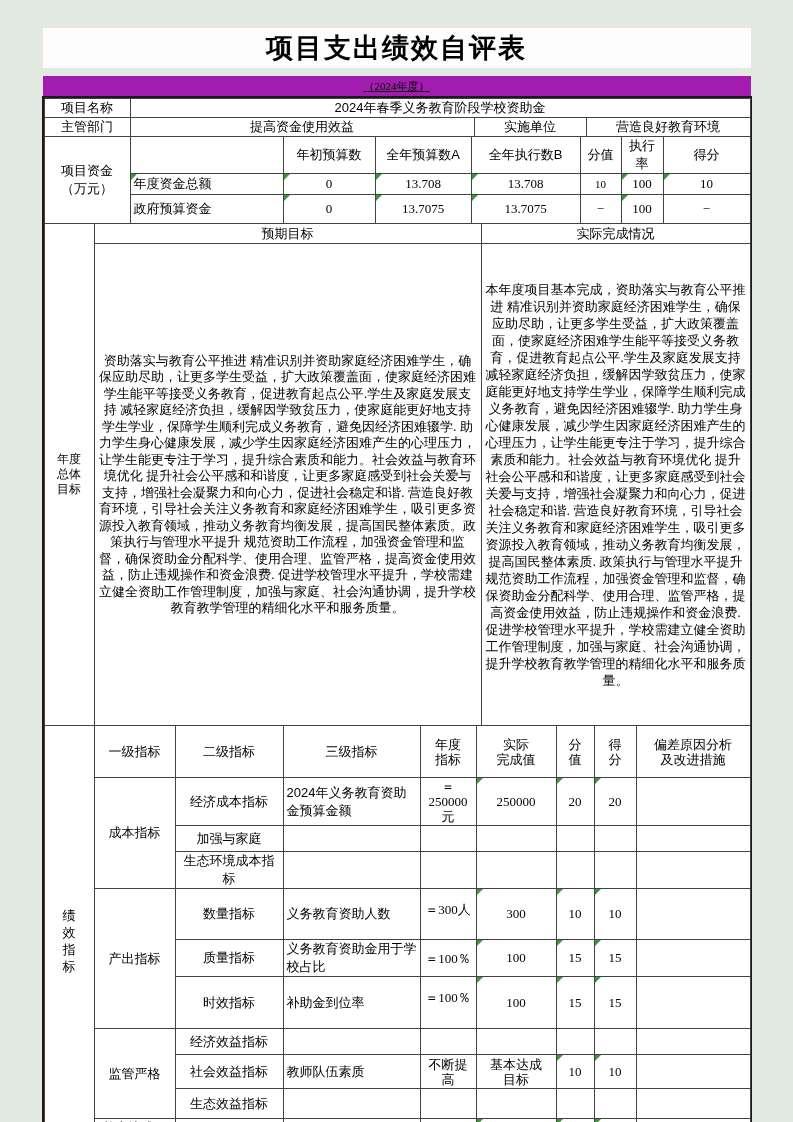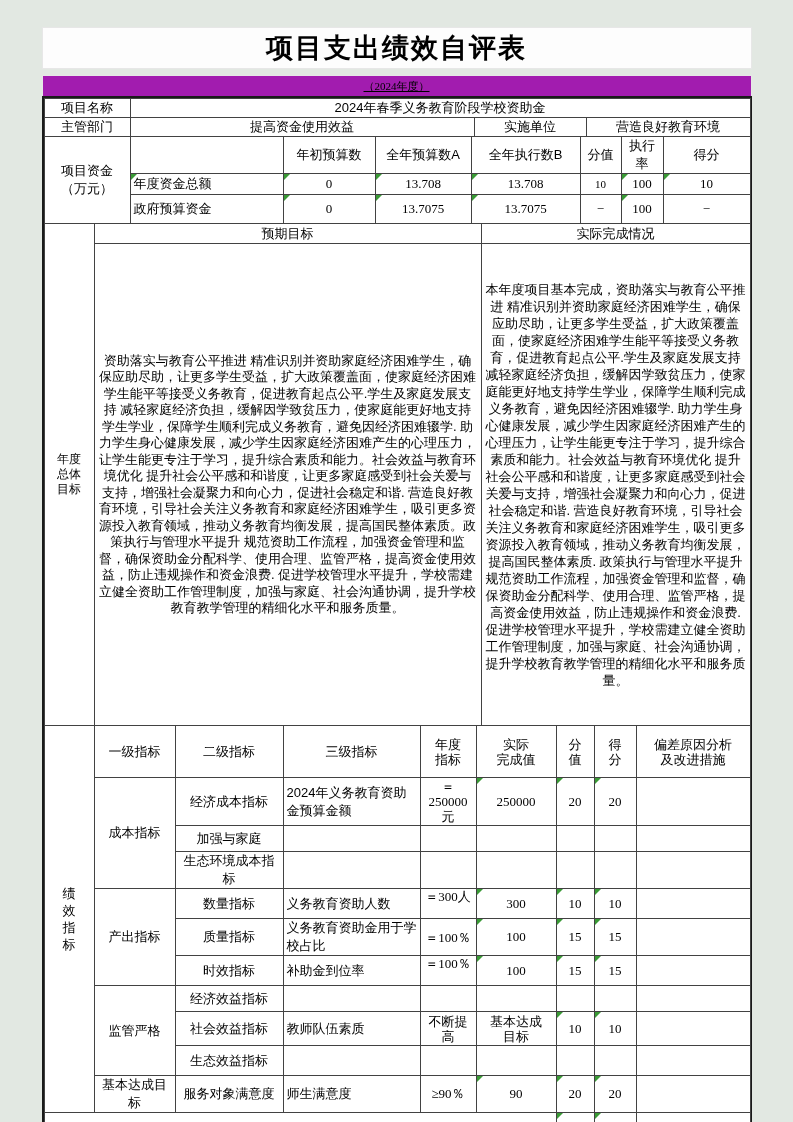--- a/index.html
+++ b/index.html
@@ -42,21 +42,21 @@
     position:relative;
   }
   td.left{text-align:left;}
   .pre{white-space:pre-line;}
   .num{font-family:"Liberation Serif", serif;}
   .small{font-size:11px;}
   .goaltext{
     font-size:13px;line-height:16.5px;text-align:center;
     padding:2px 4px;
   }
-  .clip{overflow:hidden;margin:0 auto;line-height:15px;}
+  .clip{overflow:hidden;margin:13px auto;line-height:15px;}
   .tg::before{
     content:"";position:absolute;top:0;left:0;
     border-top:6px solid #3a9a36;border-right:6px solid transparent;
     width:0;height:0;
   }
   .vlabel{line-height:17px;}
   .hdr2{line-height:15px;}
 </style>
 </head>
 <body>

